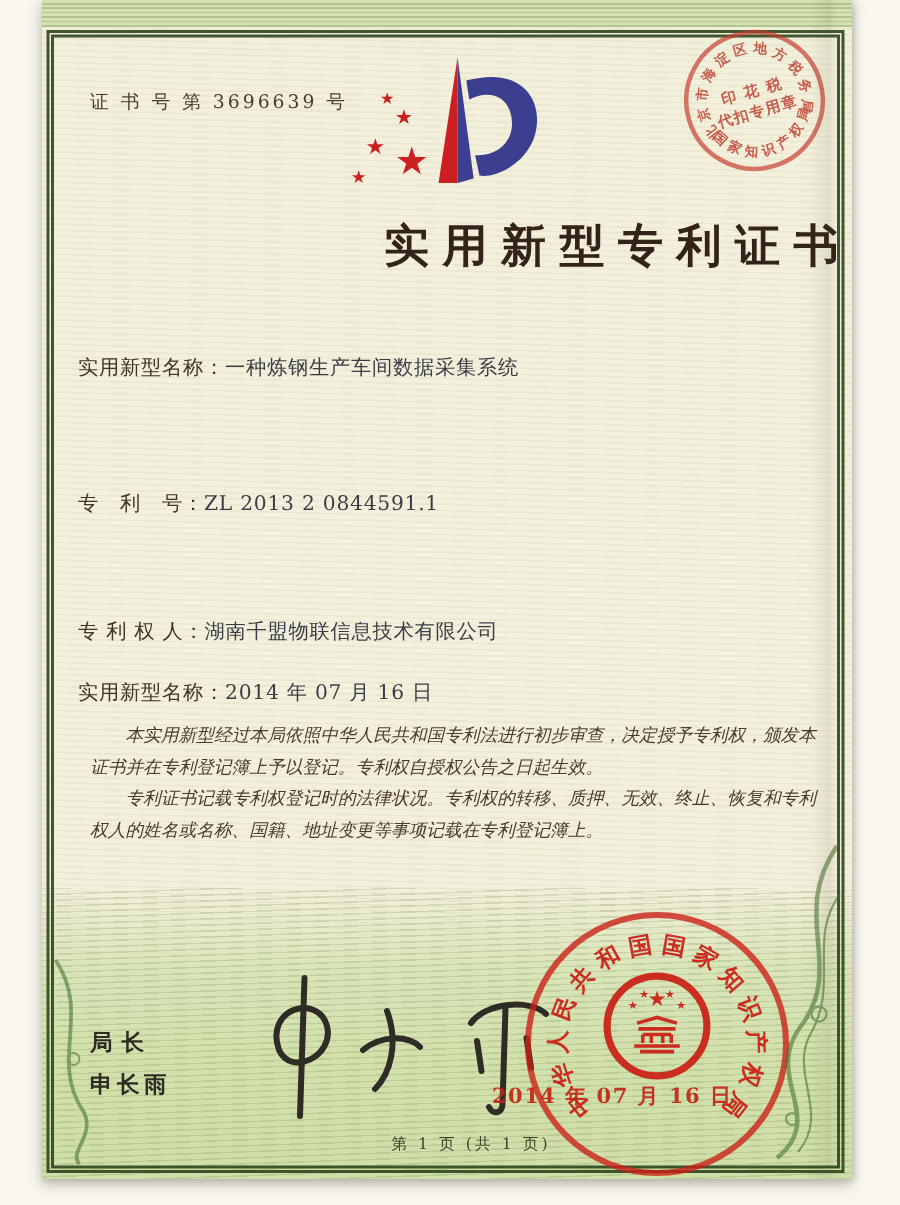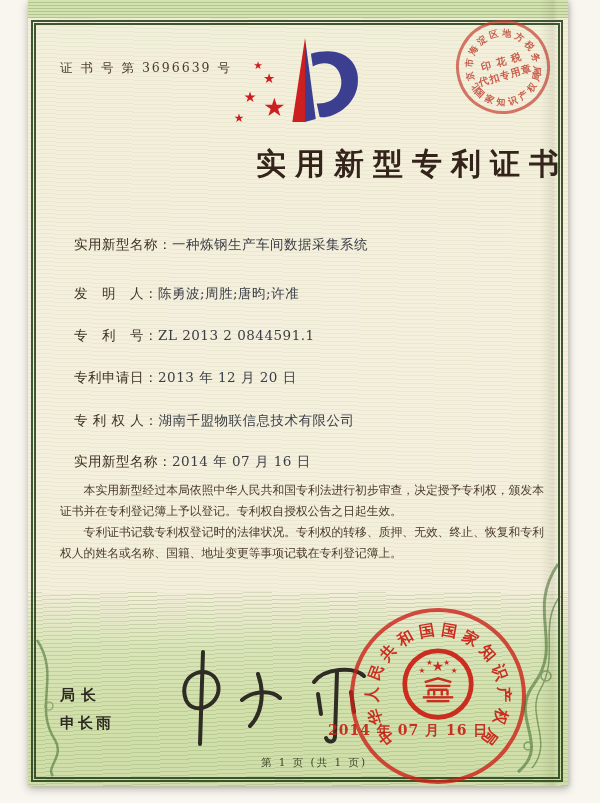--- a/index.html
+++ b/index.html
@@ -46,32 +46,32 @@
     font-size:12.5px; letter-spacing:2px; color:#4a3b2b;
   }
   .logo { position:absolute; left:200px; top:24px; width:156px; height:114px; }
   .title {
     position:absolute; left:0; right:0; top:144px; text-align:right;
     font-size:30px; font-weight:700; letter-spacing:9px; color:#33231a;
   }
 
   
   .field-row {
-    position:absolute; left:46px; right:20px;
+    position:absolute; left:24px; right:20px;
     font-size:13.5px; color:#3f3227; letter-spacing:.5px; white-space:nowrap;
   }
   .field-label { color:#3f3227; }
   .field-value { color:#3a3d45; }
 
   
   .body-text {
     position:absolute; left:32px; right:24px; top:480px;
     font-size:11.8px; line-height:1.78; color:#4a3a2c; text-align:justify;
   }
-  .body-text p { text-indent:2em; }
+  .body-text p { text-indent:2em;font-style:italic; }
 
   
   .director-title { position:absolute; left:32px; top:686px; font-size:15px; letter-spacing:6px; color:#2e2c22; font-weight:700; }
   .director-name  { position:absolute; left:32px; top:714px; font-size:15px; letter-spacing:3px; color:#2e2c22; font-weight:700; }
   .signature { position:absolute; left:118px; top:646px; width:242px; height:104px; }
 
   .seal {
     position:absolute; left:322px; top:608px; width:176px; height:176px;
     border:4px solid rgba(205,32,22,.85); border-radius:50%;
     color:#cb2015; opacity:.93;
@@ -159,28 +159,22 @@
         <div>印 花 税</div>
         <div>代扣专用章</div>
       </div>
     </div>
 
     <div class="title">实用新型专利证书</div>
 
     <div class="field-row" style="top:236px">
       <span class="field-label">实用新型名称：</span><span class="field-value">一种炼钢生产车间数据采集系统</span>
     </div>
-    <div class="field-row" style="top:285px">
-      <span class="field-label">发　明　人：</span><span class="field-value">陈勇波;周胜;唐昀;许准</span>
-    </div>
     <div class="field-row" style="top:327px">
       <span class="field-label">专　利　号：</span><span class="field-value">ZL 2013 2 0844591.1</span>
-    </div>
-    <div class="field-row" style="top:369px">
-      <span class="field-label">专利申请日：</span><span class="field-value">2013 年 12 月 20 日</span>
     </div>
     <div class="field-row" style="top:412px">
       <span class="field-label">专 利 权 人：</span><span class="field-value">湖南千盟物联信息技术有限公司</span>
     </div>
     <div class="field-row" style="top:453px">
       <span class="field-label">实用新型名称：</span><span class="field-value">2014 年 07 月 16 日</span>
     </div>
 
     <div class="body-text">
       <p>本实用新型经过本局依照中华人民共和国专利法进行初步审查，决定授予专利权，颁发本证书并在专利登记簿上予以登记。专利权自授权公告之日起生效。</p>

